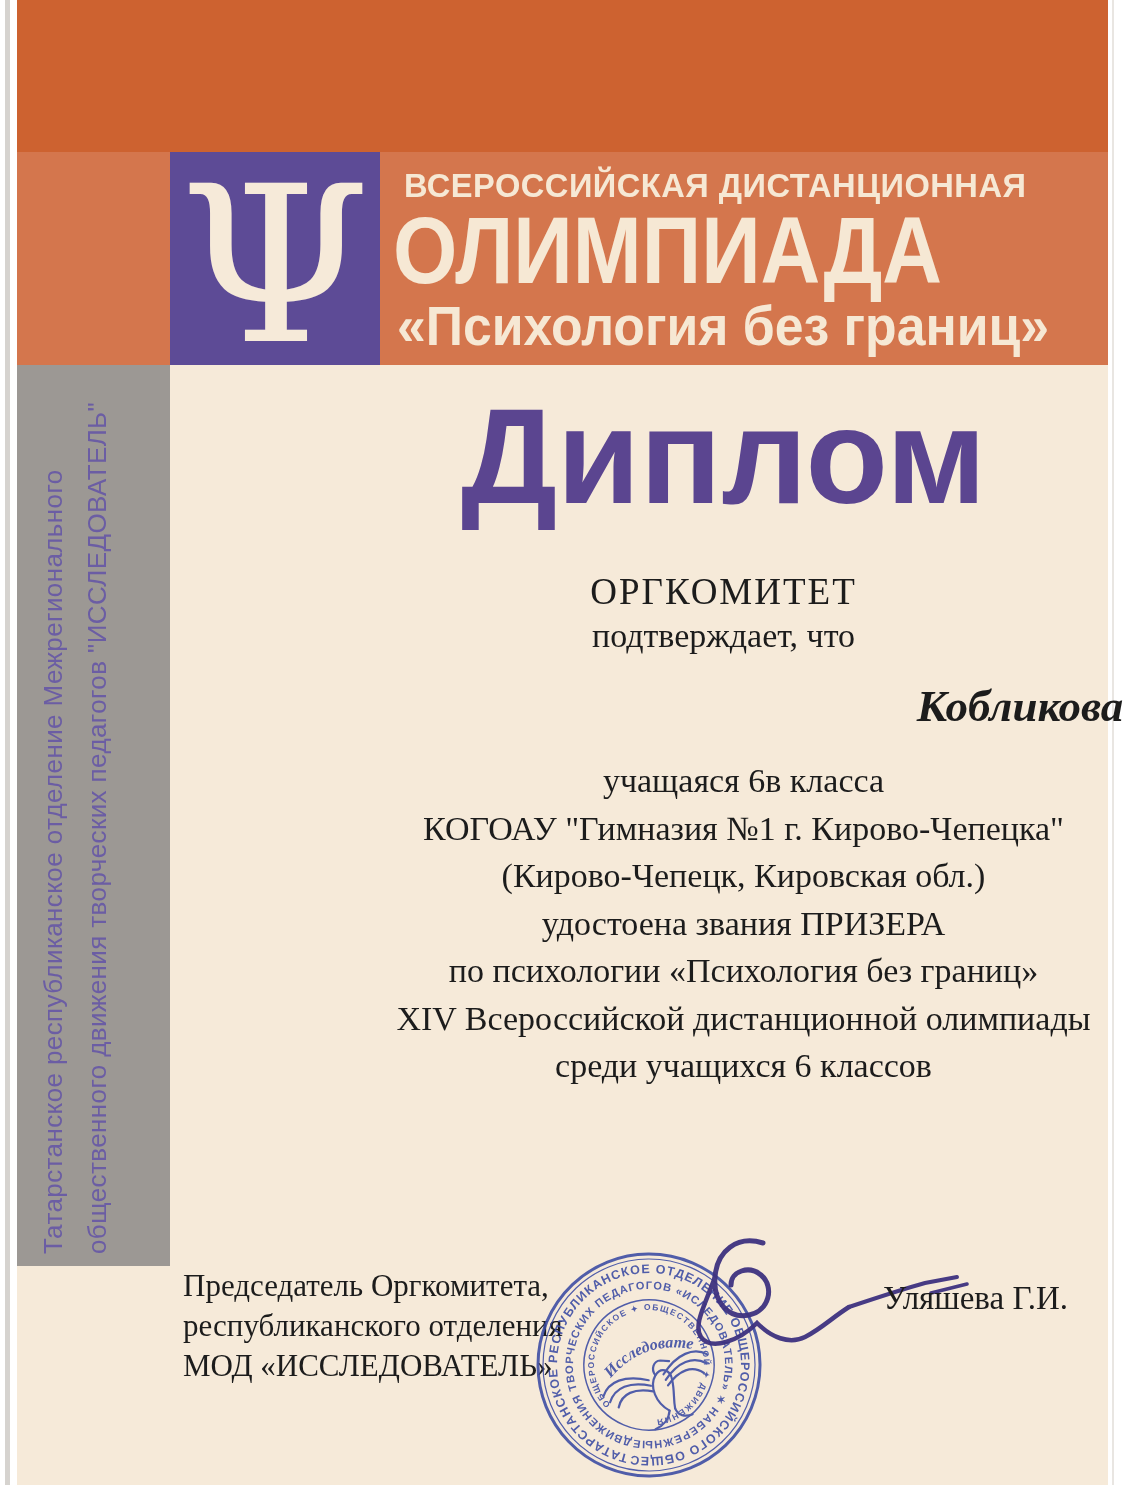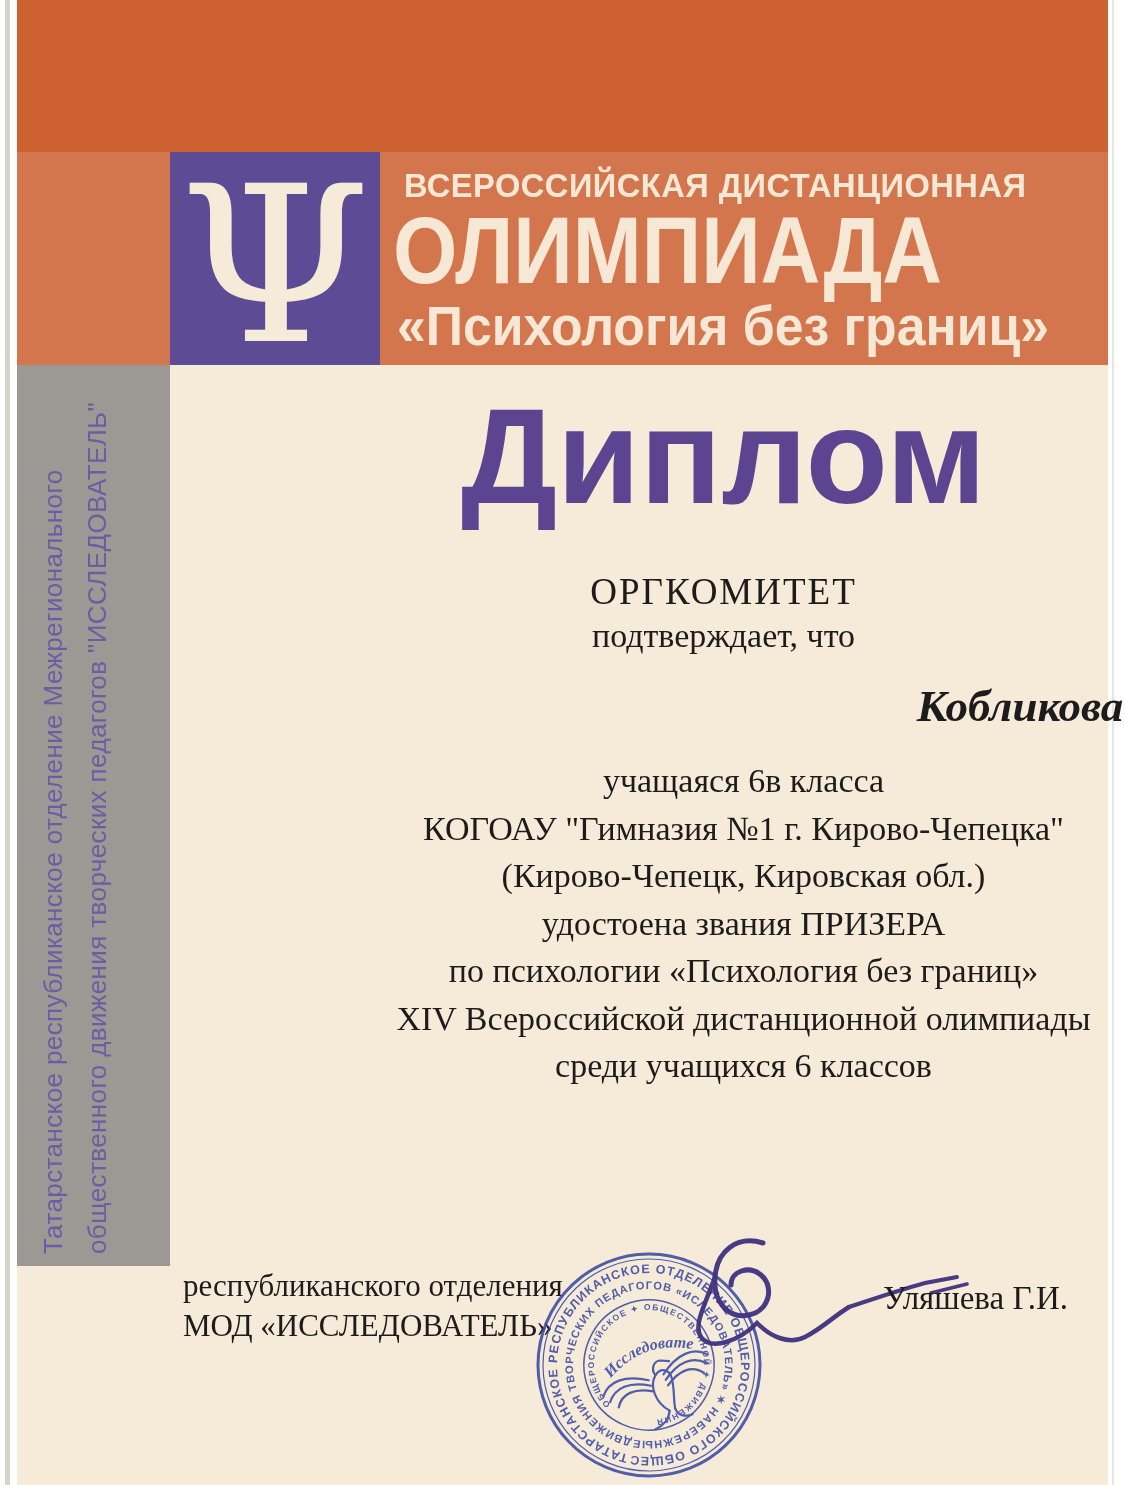--- a/index.html
+++ b/index.html
@@ -93,20 +93,21 @@
     <div>учащаяся 6в класса</div>
     <div>КОГОАУ "Гимназия №1 г. Кирово-Чепецка"</div>
     <div>(Кирово-Чепецк, Кировская обл.)</div>
     <div>удостоена звания ПРИЗЕРА</div>
     <div>по психологии «Психология без границ»</div>
     <div>XIV Всероссийской дистанционной олимпиады</div>
     <div>среди учащихся 6 классов</div>
   </div>
 
   <div class="sign-block">
+    <div>Председатель Оргкомитета,</div>
     <div>республиканского отделения</div>
     <div>МОД «ИССЛЕДОВАТЕЛЬ»</div>
   </div>
 
   <svg class="seal-svg" width="244" height="242" viewBox="-122 -122 244 242">
     <g transform="rotate(-22)" opacity="0.88">
       <circle r="111" fill="none" stroke="#3a4aa3" stroke-width="3"></circle>
       <circle r="106" fill="none" stroke="#3a4aa3" stroke-width="1.2"></circle>
       <circle r="65" fill="none" stroke="#3a4aa3" stroke-width="1.5"></circle>
       <defs>

